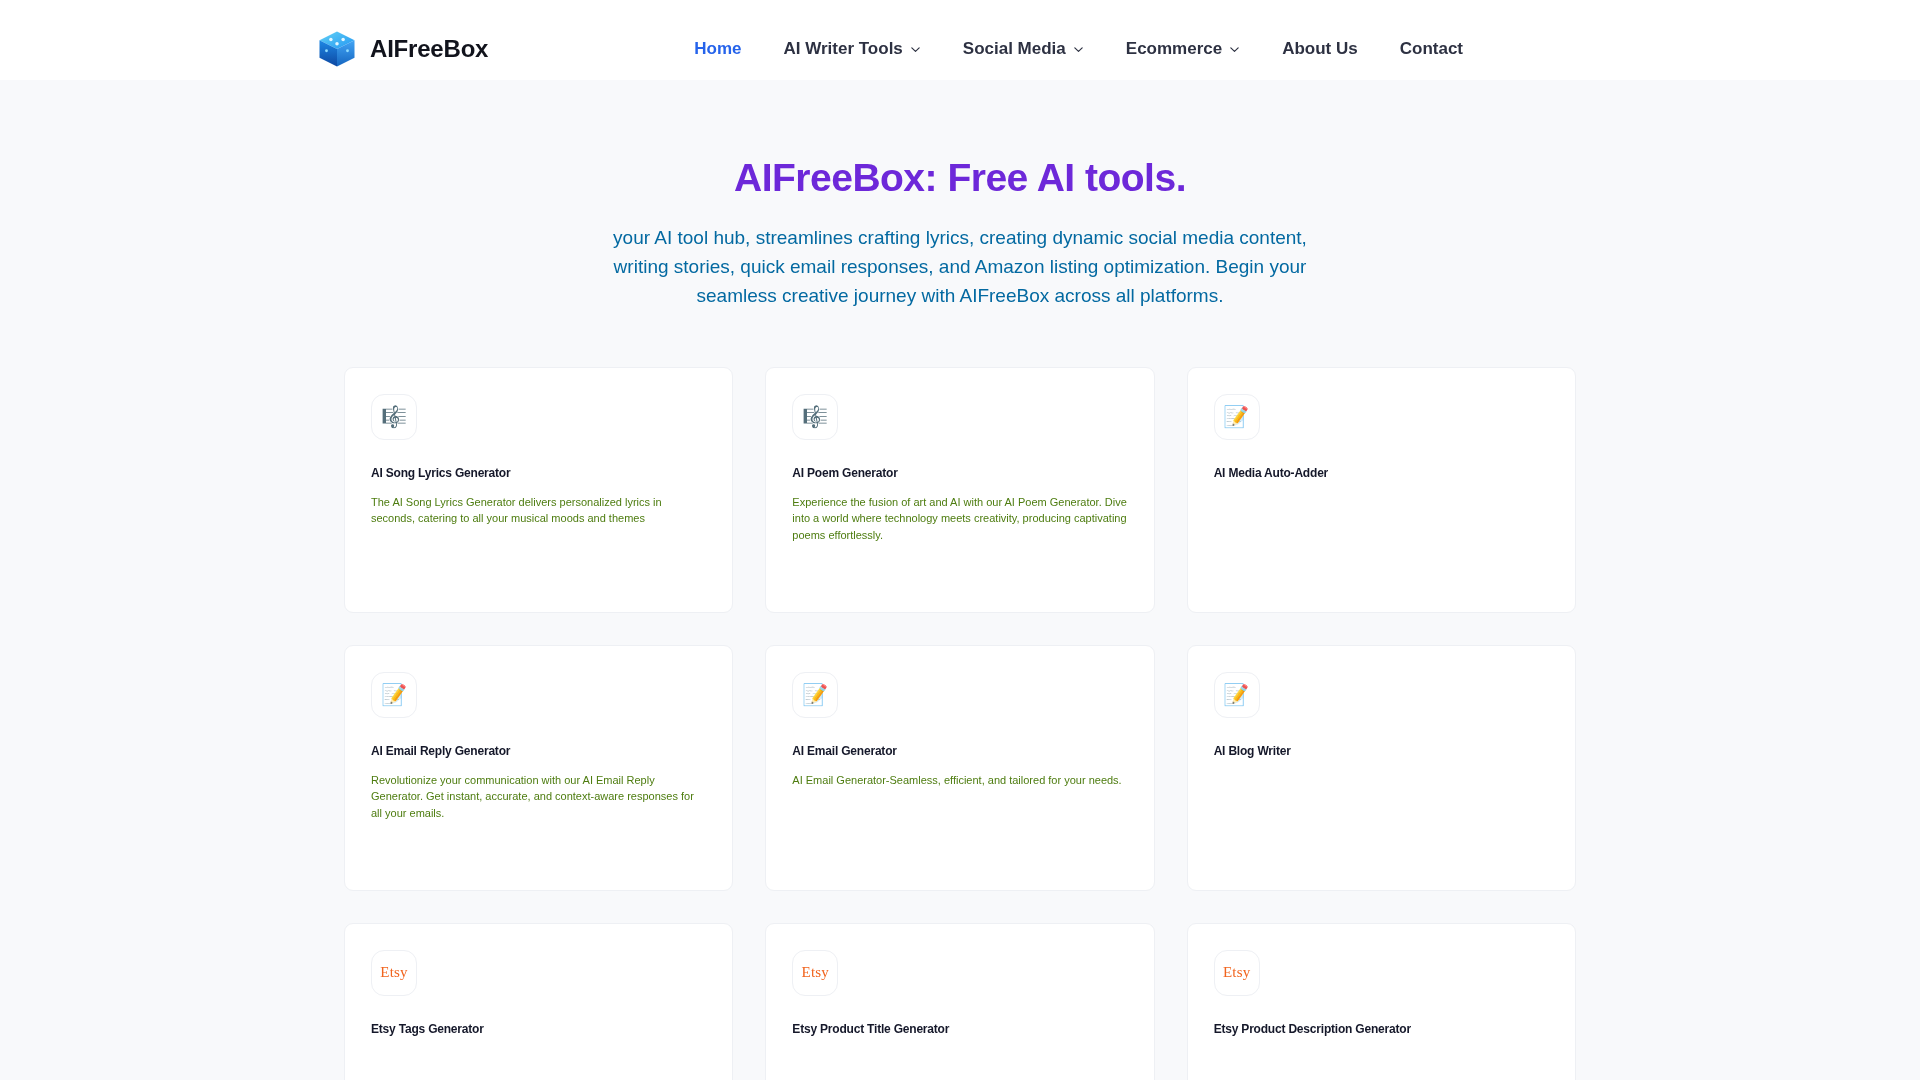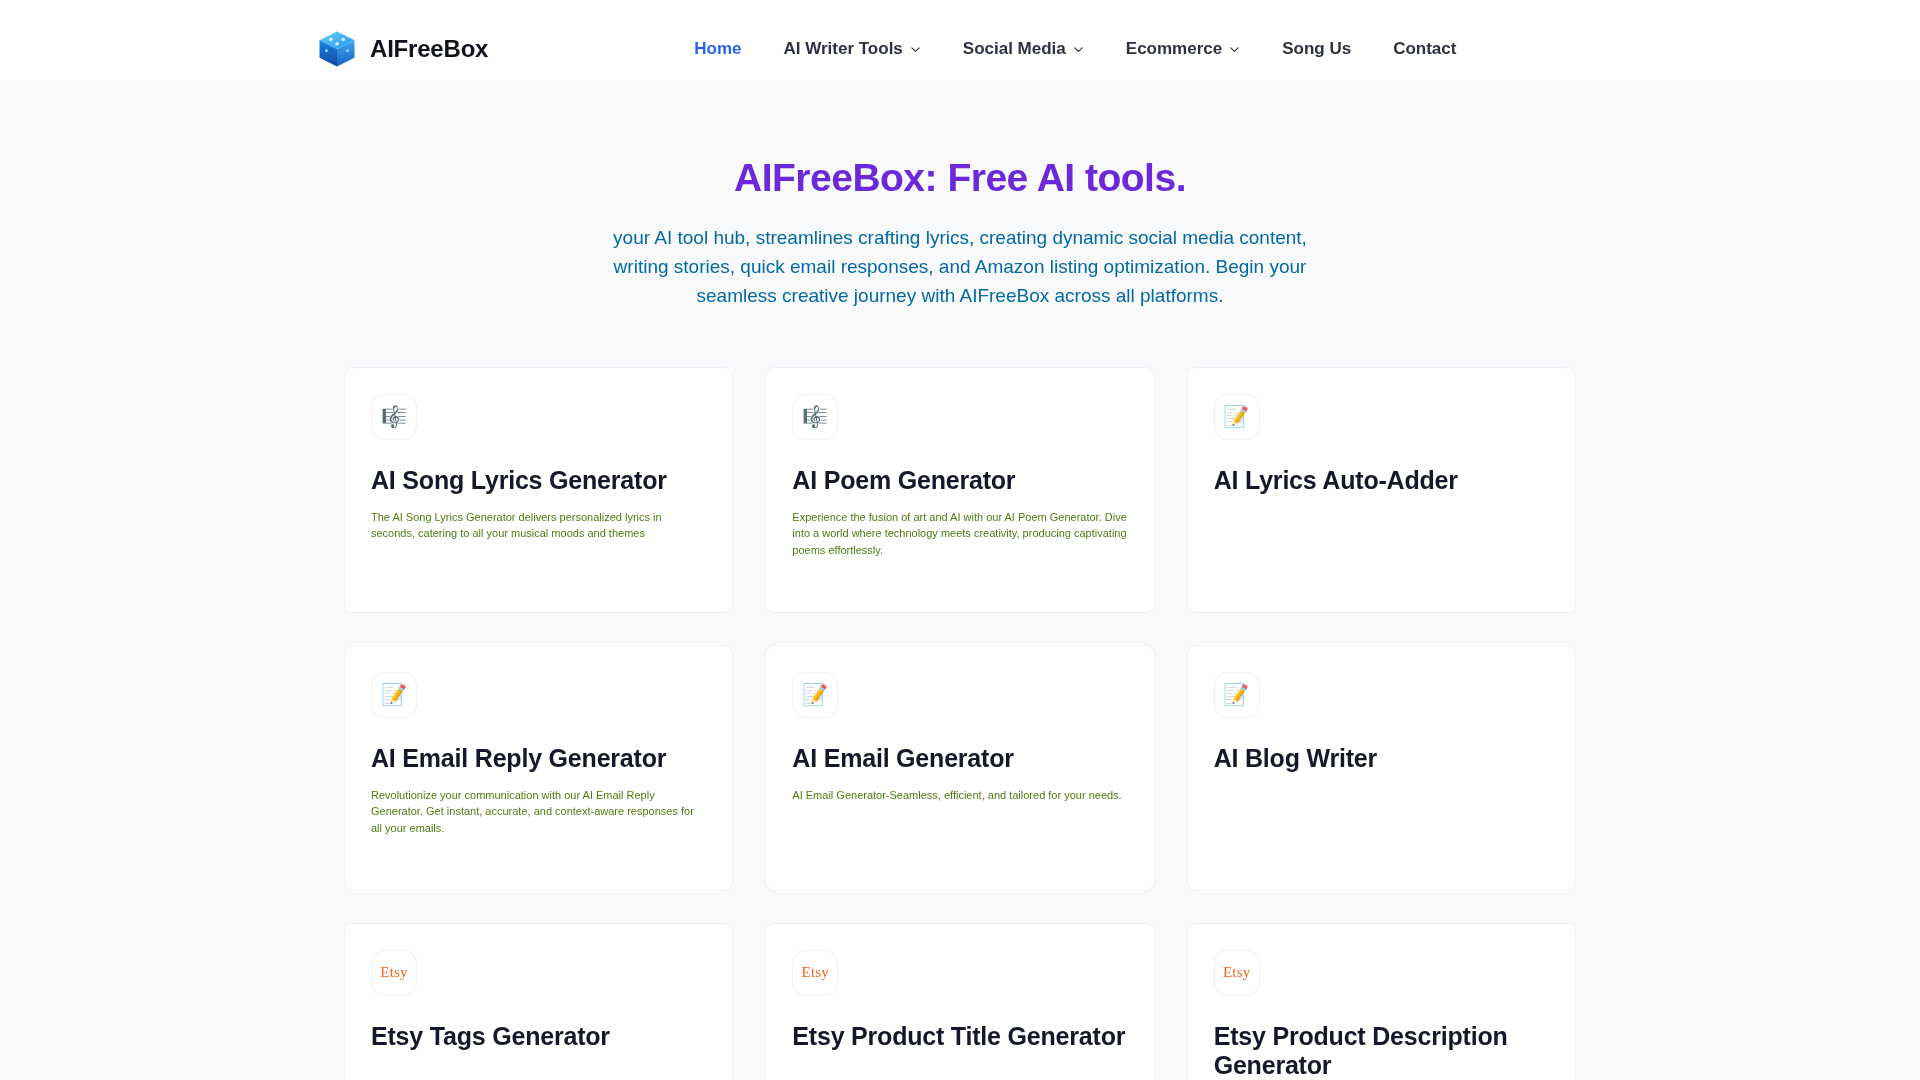--- a/index.html
+++ b/index.html
@@ -78,21 +78,21 @@
     background:#fff;
     display:flex; align-items:center; justify-content:center;
     font-size:21px; line-height:1;
   }
   .card-icon.etsy {
     font-family:"Liberation Serif","DejaVu Serif",serif;
     font-size:15px; color:#f1641e; letter-spacing:0.2px;
   }
   .card-title {
     margin-top:26px;
-    font-size:25px; font-weight:bold; color:#15182a;
+    font-size:12px; font-weight:bold; color:#15182a;
     letter-spacing:-0.2px;
   }
   .card-desc {
     margin-top:14px;
     font-size:11px; line-height:1.52; color:#4d7c0f;
   }
 </style>
 </head>
 <body>
 
@@ -149,21 +149,21 @@
     </div>
     <div class="nav-item">
       <span>Ecommerce</span>
       <span class="chev">
         <svg viewBox="0 0 12 12" width="11" height="11">
             <path d="M2 4.2 L6 8 L10 4.2" fill="none" stroke="#2d3142" stroke-width="1.3" stroke-linecap="round" stroke-linejoin="round"></path>
           </svg>
       </span>
     </div>
     <div class="nav-item">
-      <span>Song Us</span>
+      <span>About Us</span>
     </div>
     <div class="nav-item">
       <span>Contact</span>
     </div>
   </nav>
 </div>
 
 <div class="hero">
   <h1 class="hero-title">AIFreeBox: Free AI tools.</h1>
   <p class="hero-sub">your AI tool hub, streamlines crafting lyrics, creating dynamic social media content, writing stories, quick email responses, and Amazon listing optimization. Begin your seamless creative journey with AIFreeBox across all platforms.</p>
@@ -178,21 +178,21 @@
   </div>
 
   <div class="card">
     <div class="card-icon">🎼</div>
     <div class="card-title">AI Poem Generator</div>
     <div class="card-desc">Experience the fusion of art and AI with our AI Poem Generator. Dive into a world where technology meets creativity, producing captivating poems effortlessly.</div>
   </div>
 
   <div class="card">
     <div class="card-icon">📝</div>
-    <div class="card-title">AI Lyrics Auto-Adder</div>
+    <div class="card-title">AI Media Auto-Adder</div>
   </div>
 
   <div class="card">
     <div class="card-icon">📝</div>
     <div class="card-title">AI Email Reply Generator</div>
     <div class="card-desc">Revolutionize your communication with our AI Email Reply Generator. Get instant, accurate, and context-aware responses for all your emails.</div>
   </div>
 
   <div class="card">
     <div class="card-icon">📝</div>

